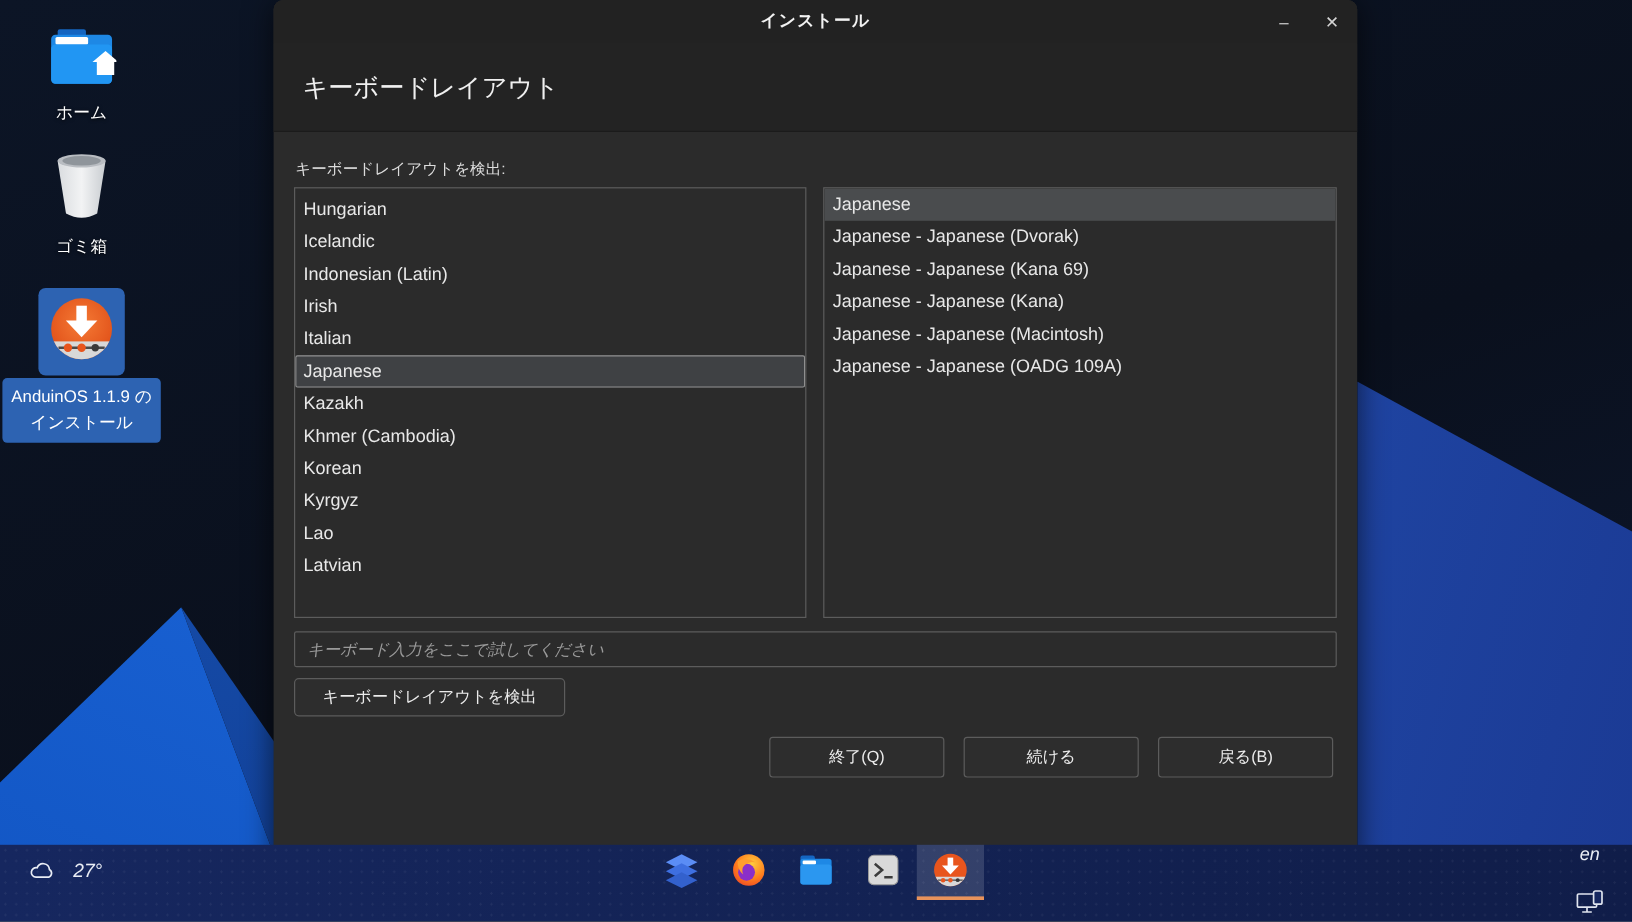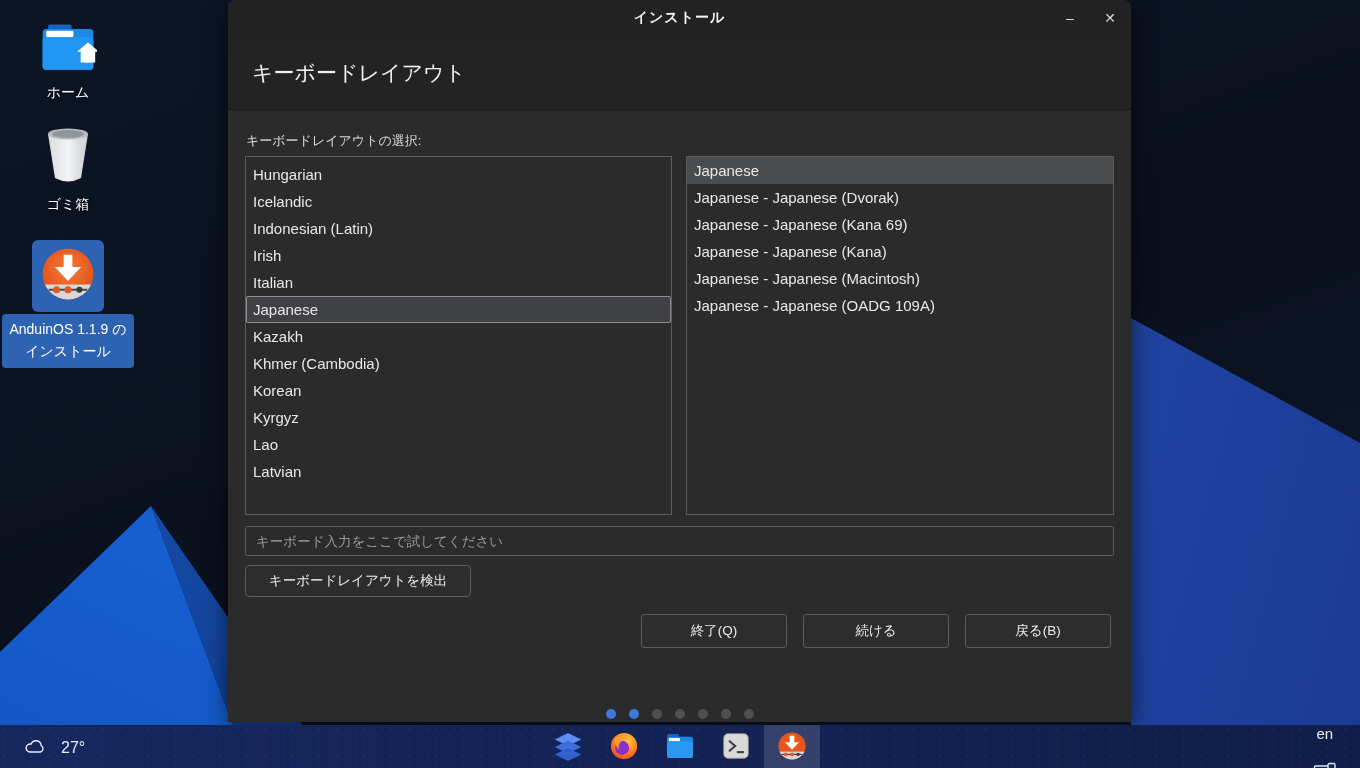--- a/index.html
+++ b/index.html
@@ -46,36 +46,36 @@
   .listbox.left { left:17px; width:427px; }
   .listbox.right { left:458px; width:428px; padding-top:0; }
   .list-row { height:27px; line-height:27px; padding-left:7px; color:#e8e8e8; font-size:15px;
               white-space:nowrap; cursor:pointer; }
   .listbox.left .list-row.selected { background:#3f4144; outline:1px solid #8f8f8f; outline-offset:-1px;
                                      border-radius:2px; }
   .listbox.right .list-row.selected { background:#4a4c4e; }
 
   .test-input { position:absolute; top:416px; left:17px; width:869px; height:30px; background:#2b2b2b;
                 border:1px solid #5c5c5c; border-radius:2px; color:#0ea5e9; font-size:13.5px;
-                padding:0 10px; outline:none; font-family:"Liberation Sans", sans-serif; }
+                padding:0 10px; outline:none; font-family:"Liberation Sans", sans-serif;font-style:italic; }
   .test-input::placeholder { color:#9a9a9a; }
   .detect-btn { position:absolute; top:455px; left:17px; width:226px; height:32px; background:#2d2d2d;
                 border:1px solid #5c5c5c; border-radius:4px; color:#ececec; font-size:13.5px; cursor:pointer;
                 font-family:"Liberation Sans", sans-serif; }
   .nav-buttons { position:absolute; top:504px; right:20px; display:flex; gap:16px; }
   .nav-btn { width:146px; height:34px; background:#2d2d2d; border:1px solid #5c5c5c; border-radius:3px;
              color:#ececec; font-size:13.5px; cursor:pointer; font-family:"Liberation Sans", sans-serif; }
 
   .dots { position:absolute; bottom:3px; left:0; right:0; display:flex; justify-content:center; gap:13px; }
   .dot { width:10px; height:10px; border-radius:50%; background:#4f4f4f; }
   .dot.active { background:#3d78dd; }
 
   
-  .taskbar { position:absolute; left:0; bottom:0; width:1360px; height:43px;
-             background:linear-gradient(90deg,#16275f 0%,#132253 55%,#101d49 100%); }
+  .taskbar { position:absolute; left:0; bottom:0; width:1360px; height:64px;
+             background:linear-gradient(90deg,#16275f 0%,#132253 55%,#101d49 100%);font-style:italic; }
   .taskbar::before { content:""; position:absolute; inset:0;
              background-image:radial-gradient(rgba(255,255,255,.05) 1px, transparent 1px);
              background-size:9px 9px; }
   .tb-left { position:absolute; left:24px; top:0; height:46px; display:flex; align-items:center; gap:13px;
              color:#e9edf5; font-size:16px; }
   .tb-center { position:absolute; left:50%; transform:translateX(-50%); top:0; height:46px; display:flex; }
   .tb-item { width:56px; height:46px; display:flex; align-items:center; justify-content:center;
              cursor:pointer; position:relative; }
   .tb-item.active { background:rgba(255,255,255,.14); }
   .tb-item.active::after { content:""; position:absolute; left:0; right:0; bottom:0; height:3px; background:#e9935b; }
@@ -164,21 +164,21 @@
     <span class="title">インストール</span>
     <span class="win-controls">
       <span class="win-btn">–</span>
       <span class="win-btn">✕</span>
     </span>
   </div>
   <div class="header">
     <span class="page-title">キーボードレイアウト</span>
   </div>
   <div class="win-body">
-    <div class="select-label">キーボードレイアウトの選択:</div>
+    <div class="select-label">キーボードレイアウトを検出:</div>
     <div class="listbox left" id="layout-list">
         <div class="list-row">Hungarian</div>
         <div class="list-row">Icelandic</div>
         <div class="list-row">Indonesian (Latin)</div>
         <div class="list-row">Irish</div>
         <div class="list-row">Italian</div>
         <div class="list-row selected">Japanese</div>
         <div class="list-row">Kazakh</div>
         <div class="list-row">Khmer (Cambodia)</div>
         <div class="list-row">Korean</div>

